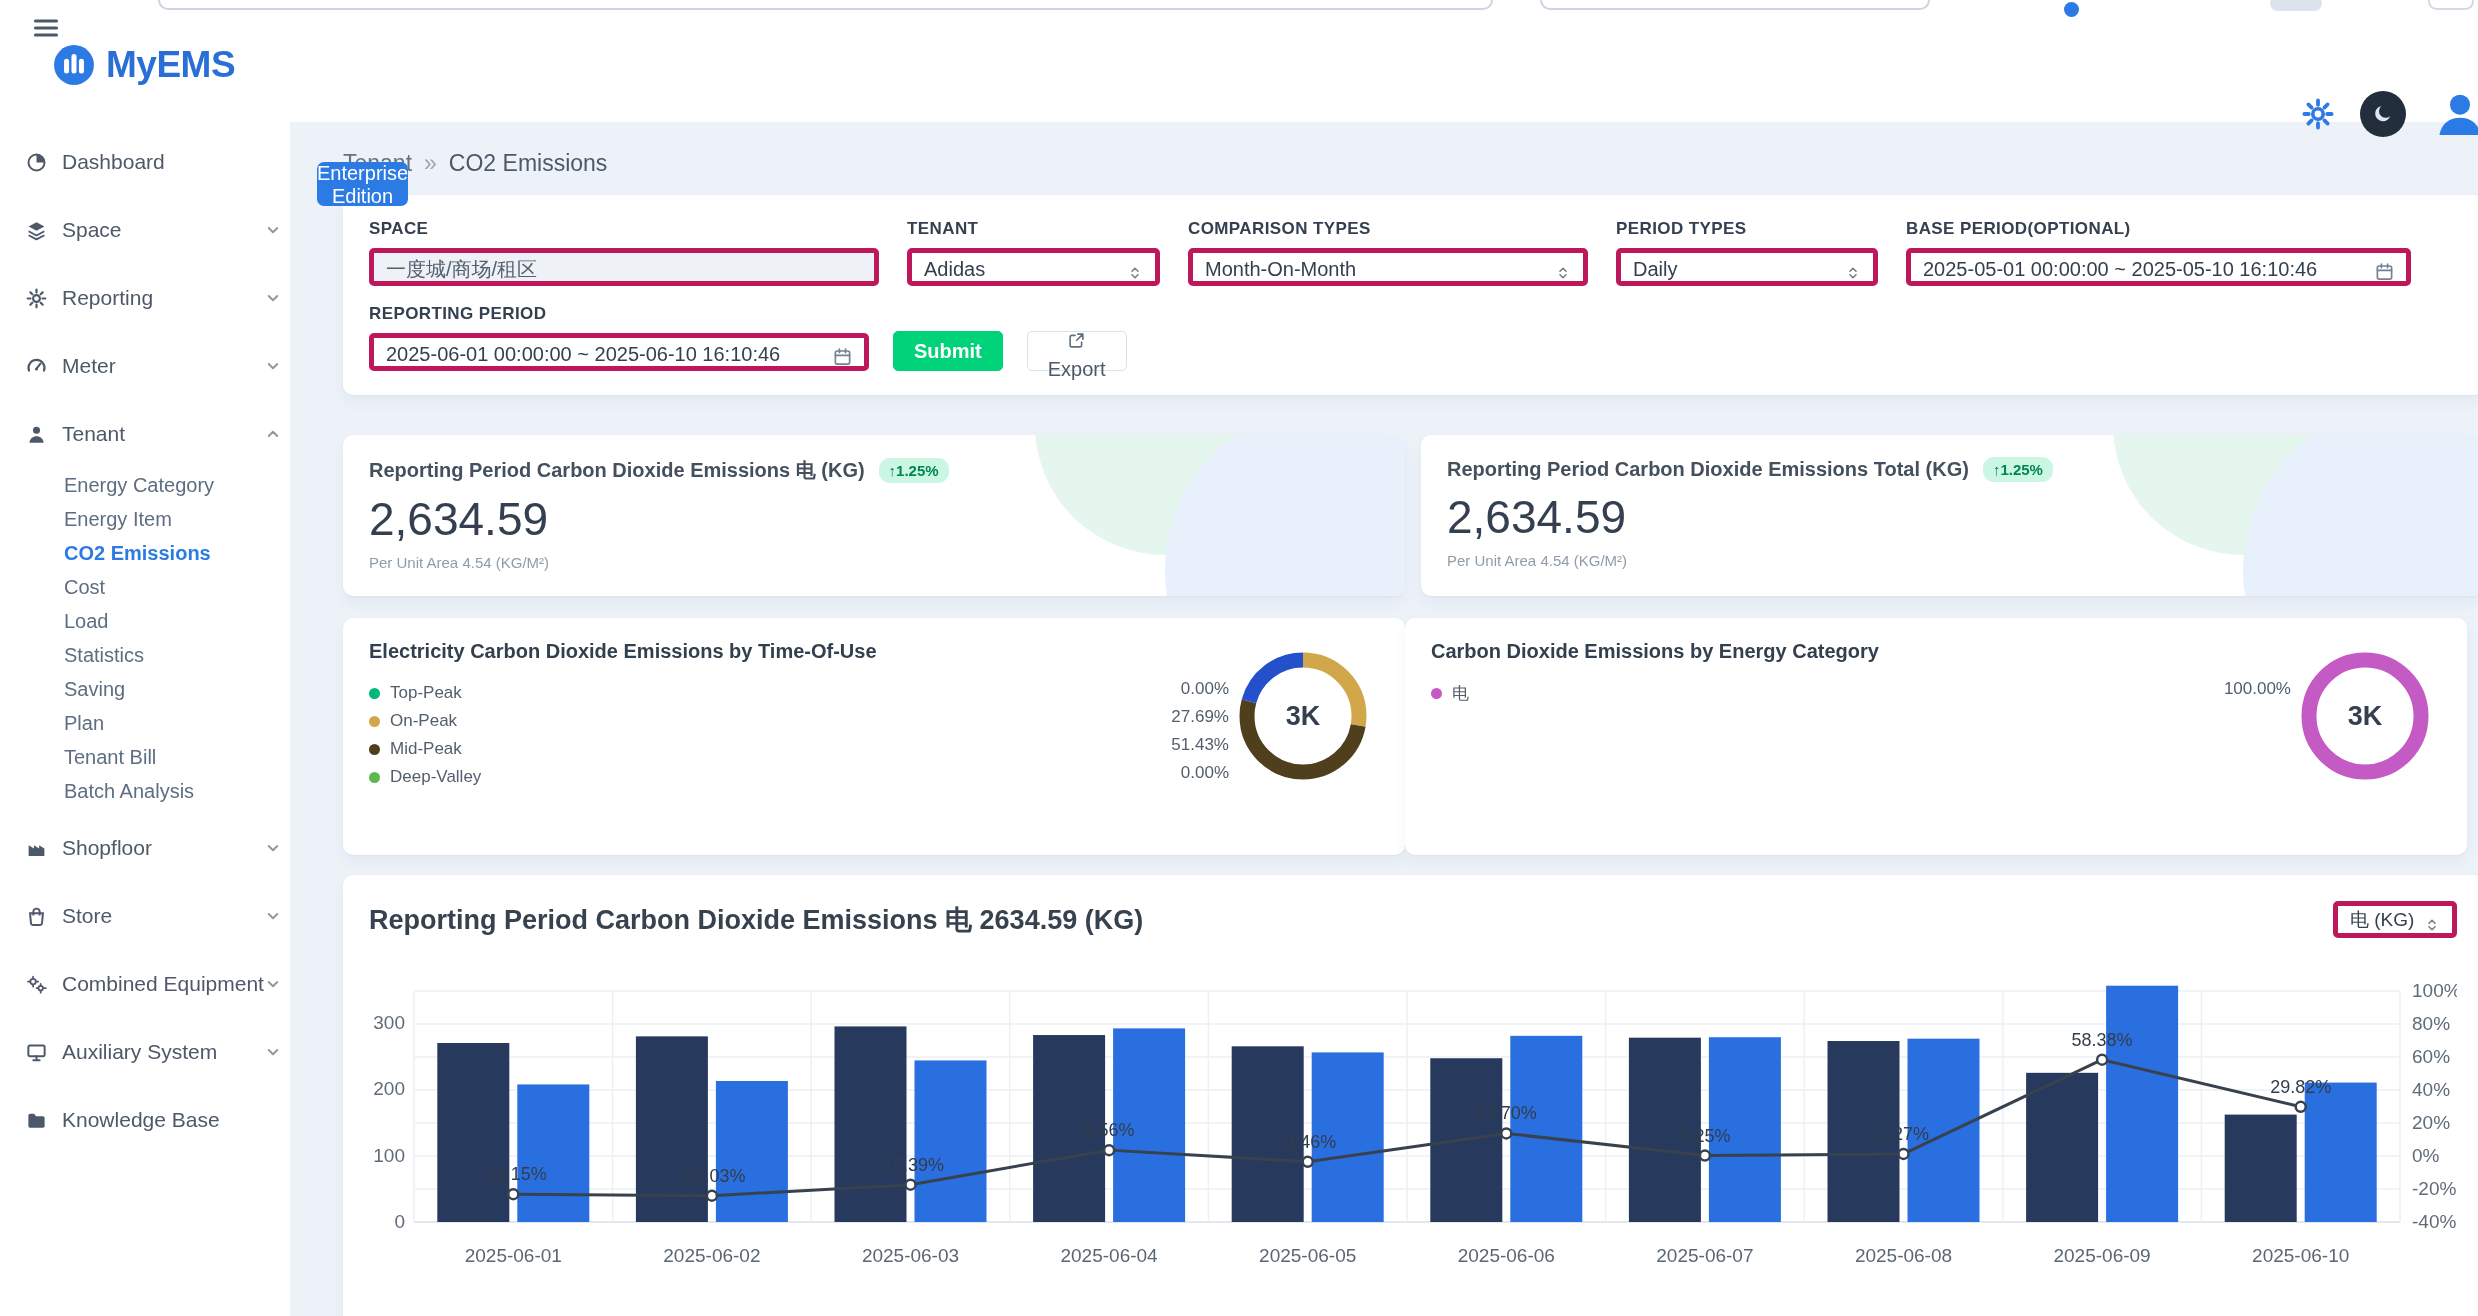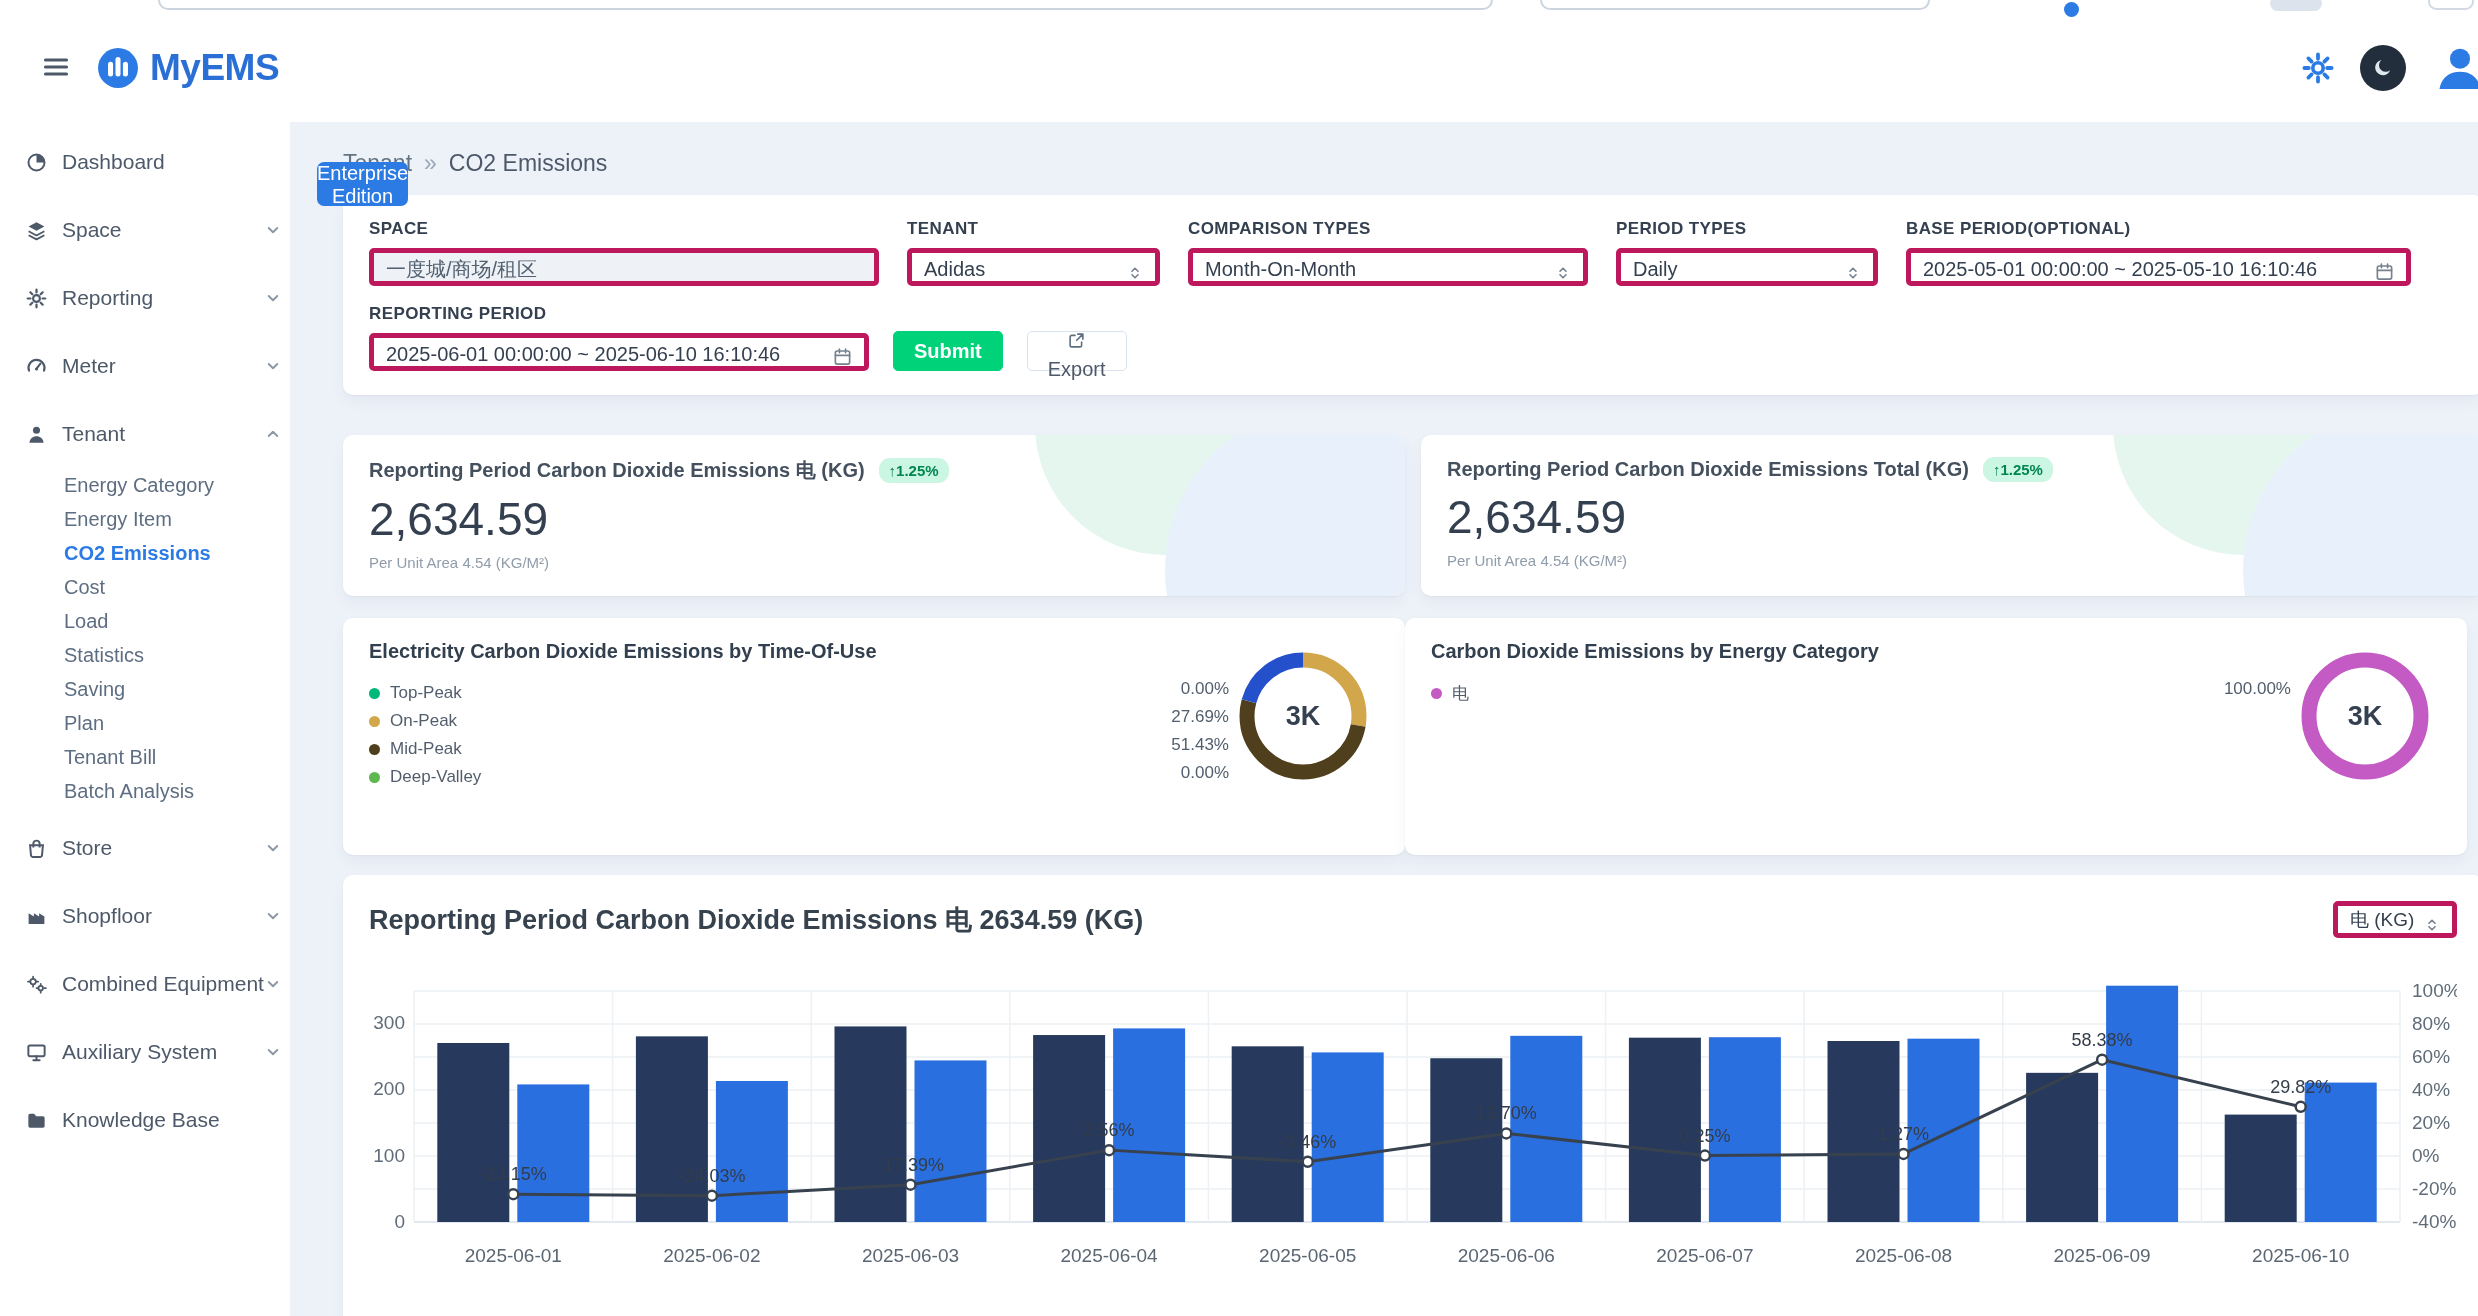--- a/index.html
+++ b/index.html
@@ -13,21 +13,21 @@
   }
 
   
   header { position:absolute; top:0; left:0; right:0; height:122px; background:#fff; z-index:5; }
   .frag { position:absolute; }
   .frag1 { left:158px; top:-10px; width:1335px; height:20px; border:2px solid #ccd4df; border-radius:11px; background:#fff; }
   .frag2 { left:1540px; top:-10px; width:390px; height:20px; border:2px solid #ccd4df; border-radius:11px; background:#fff; }
   .frag-dot { left:2064px; top:2px; width:15px; height:15px; border-radius:50%; background:#2c7be5; }
   .frag3 { left:2270px; top:-4px; width:52px; height:15px; border-radius:8px; background:#dde3ec; }
   .frag4 { left:2428px; top:-7px; width:46px; height:17px; border-radius:9px; border:2px solid #d4dae4; background:#fff; }
-  .nav-inner { display:flex; align-items:center; height:108px; margin-top:14px; padding-left:39px; }
+  .nav-inner { display:flex; align-items:flex-start; height:108px; margin-top:14px; padding-left:29px;flex-direction:column; }
   .hamburger { background:none; border:none; cursor:pointer; color:#4d5969; width:34px; height:30px; }
   .hamburger svg { width:28px; height:28px; }
   .brand { display:flex; align-items:center; gap:11px; margin-left:24px; }
   .brand-mark svg { width:42px; height:42px; display:block; }
   .brand-name { font-size:37px; font-weight:800; color:#2a6fd6; letter-spacing:-0.5px; }
   .nav-right { margin-left:auto; display:flex; align-items:center; gap:26px; padding-right:0; }
   .nav-icon-btn { background:none; border:none; cursor:pointer; display:flex; align-items:center; }
   .gear-btn svg { width:32px; height:32px; color:#2c7be5; }
   .moon-circle { width:46px; height:46px; border-radius:50%; background:#232e3c; display:flex; align-items:center; justify-content:center; }
   .moon-circle svg { width:22px; height:22px; }
@@ -243,38 +243,38 @@
         <div class="side-sub-item">Load</div>
         <div class="side-sub-item">Statistics</div>
         <div class="side-sub-item">Saving</div>
         <div class="side-sub-item">Plan</div>
         <div class="side-sub-item">Tenant Bill</div>
         <div class="side-sub-item">Batch Analysis</div>
       </div>
       <div class="side-item">
         <span class="s-icon">
           <svg viewBox="0 0 16 16">
+            <path d="M2 13.8V5.6l4 2.4V5.6l4 2.4V5.6l4 2.4v5.8z" fill="currentColor"></path>
+          </svg>
+        </span>
+        <span class="s-label">Shopfloor</span>
+        <span class="s-chev">
+          <svg viewBox="0 0 16 16">
+            <path d="M4.2 6.2 8 10l3.8-3.8" fill="none" stroke="currentColor" stroke-width="1.7" stroke-linecap="round" stroke-linejoin="round"></path>
+          </svg>
+        </span>
+      </div>
+      <div class="side-item">
+        <span class="s-icon">
+          <svg viewBox="0 0 16 16">
             <path d="M3.1 5.6h9.8l-.7 7.6a1.4 1.4 0 0 1-1.4 1.2H5.2a1.4 1.4 0 0 1-1.4-1.2z" fill="none" stroke="currentColor" stroke-width="1.5"></path>
             <path d="M5.6 7.2V4.4a2.4 2.4 0 0 1 4.8 0v2.8" fill="none" stroke="currentColor" stroke-width="1.5"></path>
           </svg>
         </span>
         <span class="s-label">Store</span>
-        <span class="s-chev">
-          <svg viewBox="0 0 16 16">
-            <path d="M4.2 6.2 8 10l3.8-3.8" fill="none" stroke="currentColor" stroke-width="1.7" stroke-linecap="round" stroke-linejoin="round"></path>
-          </svg>
-        </span>
-      </div>
-      <div class="side-item">
-        <span class="s-icon">
-          <svg viewBox="0 0 16 16">
-            <path d="M2 13.8V5.6l4 2.4V5.6l4 2.4V5.6l4 2.4v5.8z" fill="currentColor"></path>
-          </svg>
-        </span>
-        <span class="s-label">Shopfloor</span>
         <span class="s-chev">
           <svg viewBox="0 0 16 16">
             <path d="M4.2 6.2 8 10l3.8-3.8" fill="none" stroke="currentColor" stroke-width="1.7" stroke-linecap="round" stroke-linejoin="round"></path>
           </svg>
         </span>
       </div>
       <div class="side-item">
         <span class="s-icon">
           <svg viewBox="0 0 16 16">
             <g stroke="currentColor" fill="none" stroke-width="1.4">

